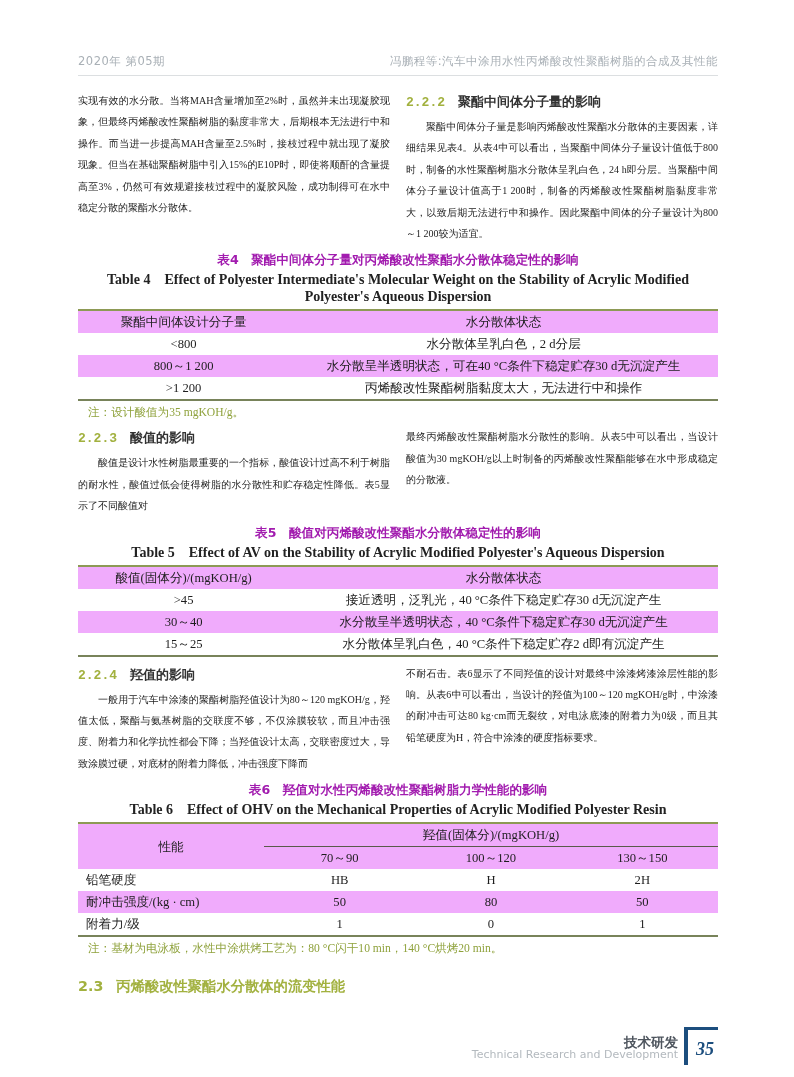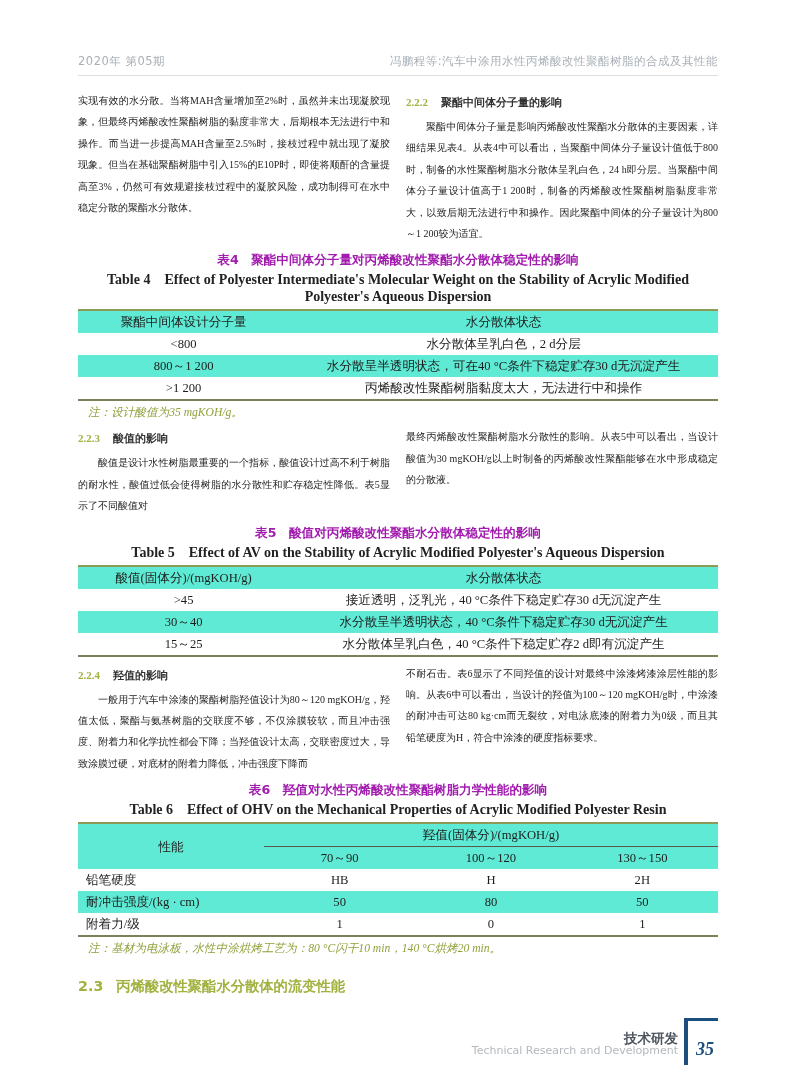--- a/index.html
+++ b/index.html
@@ -20,22 +20,22 @@
   
   .content { position:absolute; top:76px; left:78px; width:640px; }
   .two-col { display:flex; gap:16px; }
   .col { width:312px; }
   .para {
     font-size:10px; line-height:21.4px; text-align:justify;
     text-indent:2em; margin:0;
   }
   .para.noindent { text-indent:0; }
   .h3 {
-    font-family:Liberation Serif, serif;
-    font-size:11px; font-weight:bold; color:#333333;
+    font-family:Liberation Mono, monospace;
+    font-size:13px; font-weight:bold; color:#333333;
     margin:2px 0 3px 0; line-height:21px;
   }
   .h3 .sec-num { color:#a2b13f; font-weight:bold; margin-right:13px; }
   .h2 {
     font-family:"DejaVu Sans","Liberation Sans",sans-serif;
     font-size:14.3px; font-weight:bold; color:#a2b13f;
     margin:6px 0 4px 0; line-height:21px;
   }
   .h2 .sec-num { margin-right:13px; }
   
@@ -50,25 +50,25 @@
     font-size:14px; font-weight:bold; color:#222; text-align:center;
     margin:0 0 4px 0; line-height:17px;
   }
   table.paper-table {
     width:100%; border-collapse:collapse; font-size:12.6px;
     border-top:2px solid #8d9a55; border-bottom:2px solid #78835a;
   }
   table.paper-table td {
     padding:3px 4px; text-align:center; line-height:16px; color:#1d1d1d;
   }
-  tr.band td { background:#5eead4; }
+  tr.band td { background:#f0abfc; }
   td.group-head { border-bottom:1px solid #5a5a4a; }
   table.cols4 td.rowlabel { text-align:left; padding-left:8px; }
   .tbl-note {
-    font-size:11.6px; font-style:italic; color:#8fa23c;
+    font-size:11.6px; color:#8fa23c;
     margin:4px 0 2px 0; padding-left:10px; line-height:15px;
   }
   
   .mb8 { margin-bottom:8px; }
   .mt6 { margin-top:6px; }
   
   .page-footer {
     position:absolute; right:76px; bottom:26px;
     display:flex; align-items:center;
   }
@@ -77,21 +77,21 @@
     font-family:"DejaVu Sans","Liberation Sans",sans-serif;
     font-size:13.5px; font-weight:bold; color:#4e555e; line-height:15px;
   }
   .footer-en {
     font-family:"DejaVu Sans","Liberation Sans",sans-serif;
     font-size:11px; color:#b3b9be; line-height:10px;
   }
   .page-num-box {
     margin-left:6px;
     border-top:3px solid #1c4e7e; border-left:4px solid #1c4e7e;
-    padding:18px 4px 6px 8px;
+    padding:9px 4px 6px 8px;
     font-family:"Liberation Serif","DejaVu Serif",serif;
     font-style:italic; font-weight:bold; font-size:18px; color:#1c4e7e;
     line-height:20px;
   }
 </style>
 </head>
 <body>
 
 <div class="page">
 

